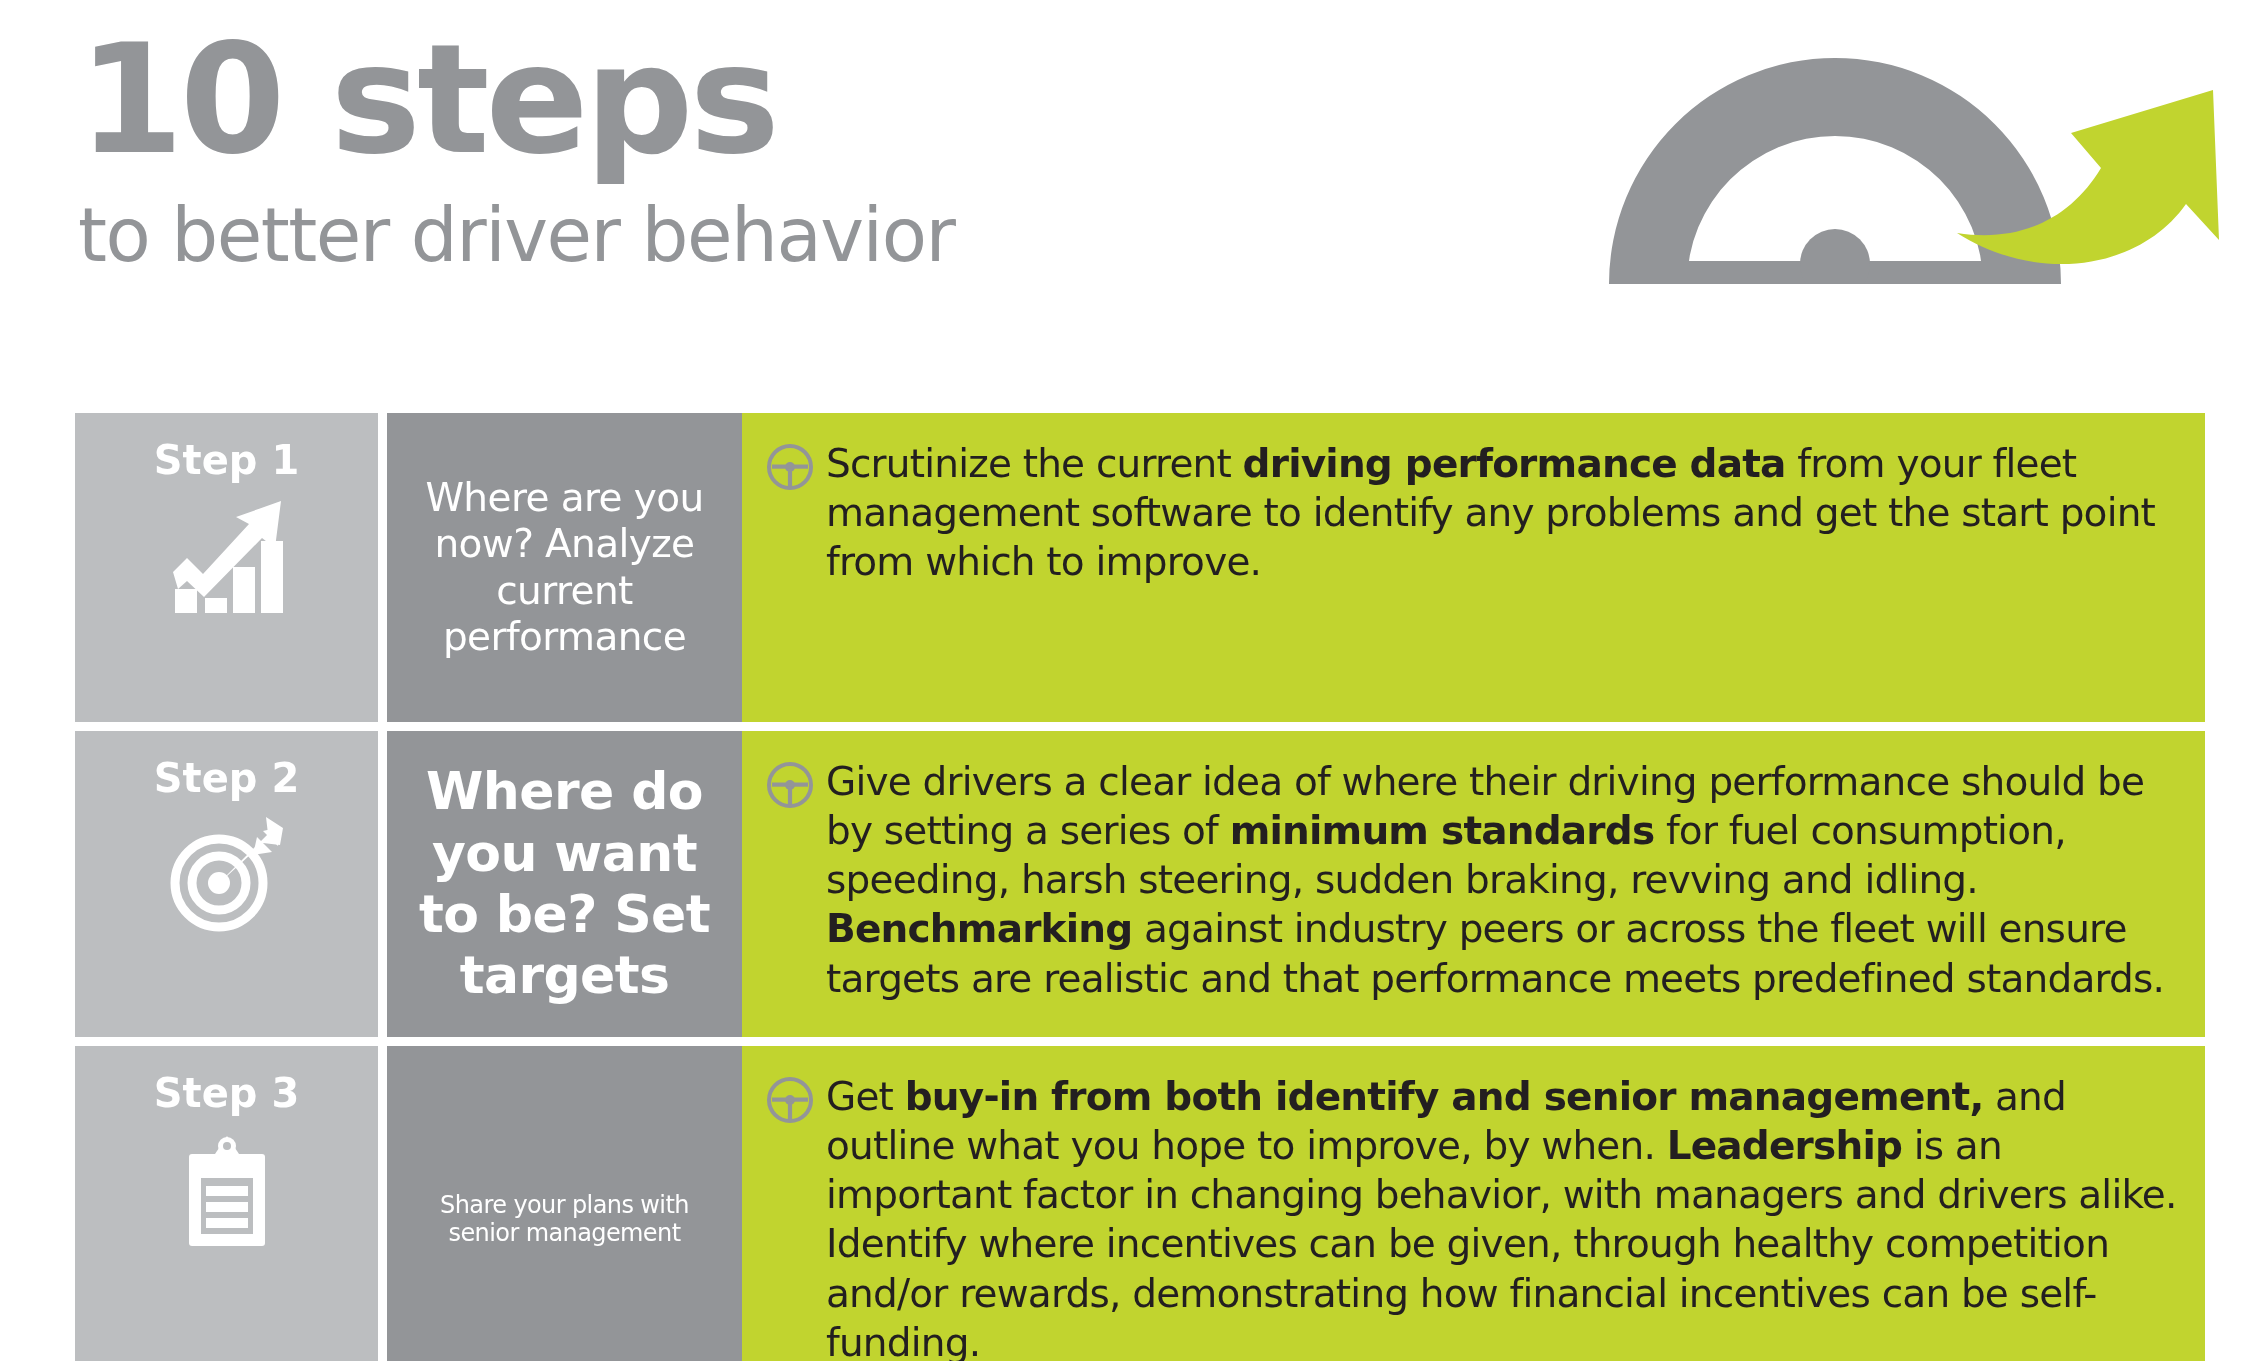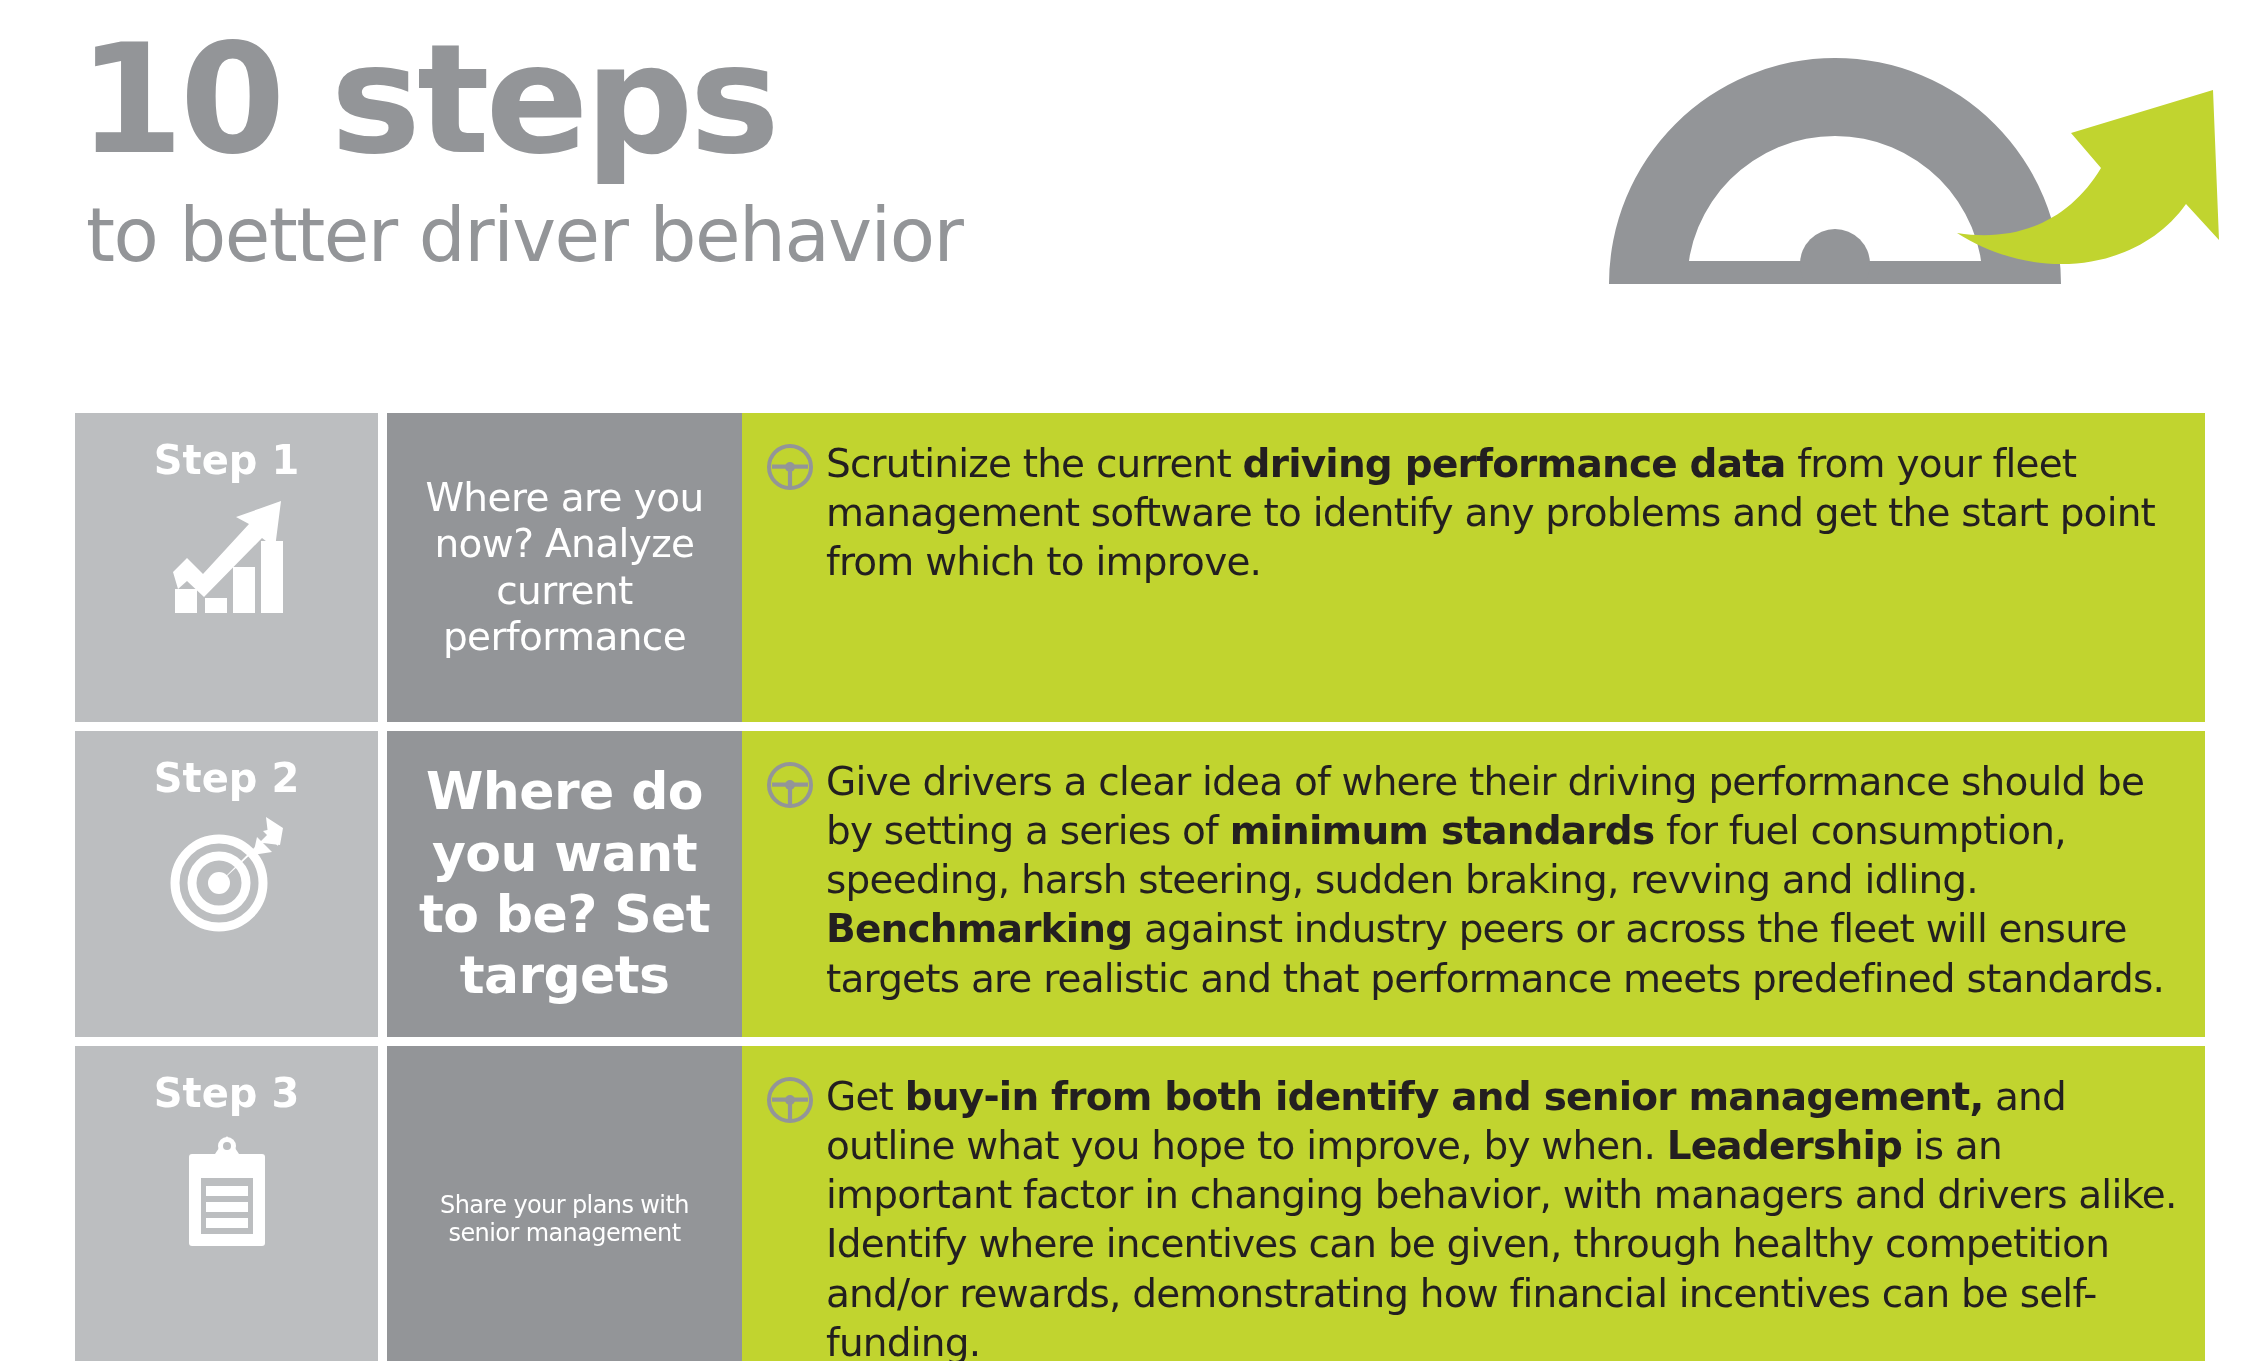--- a/index.html
+++ b/index.html
@@ -38,21 +38,21 @@
     margin: 0;
     white-space: nowrap;
   }
   #sub-title {
     font-family: "DejaVu Sans", sans-serif;
     font-size: 74px;
     font-weight: normal;
     color: #939598;
     line-height: 1.0;
     letter-spacing: -1.5px;
-    margin: 8px;
+    margin: 0;
     margin-top: 22px;
     white-space: nowrap;
   }
 
   
   #wheel-logo {
     position: absolute;
     right: 2px;
     top: 18px;
     width: 660px;

